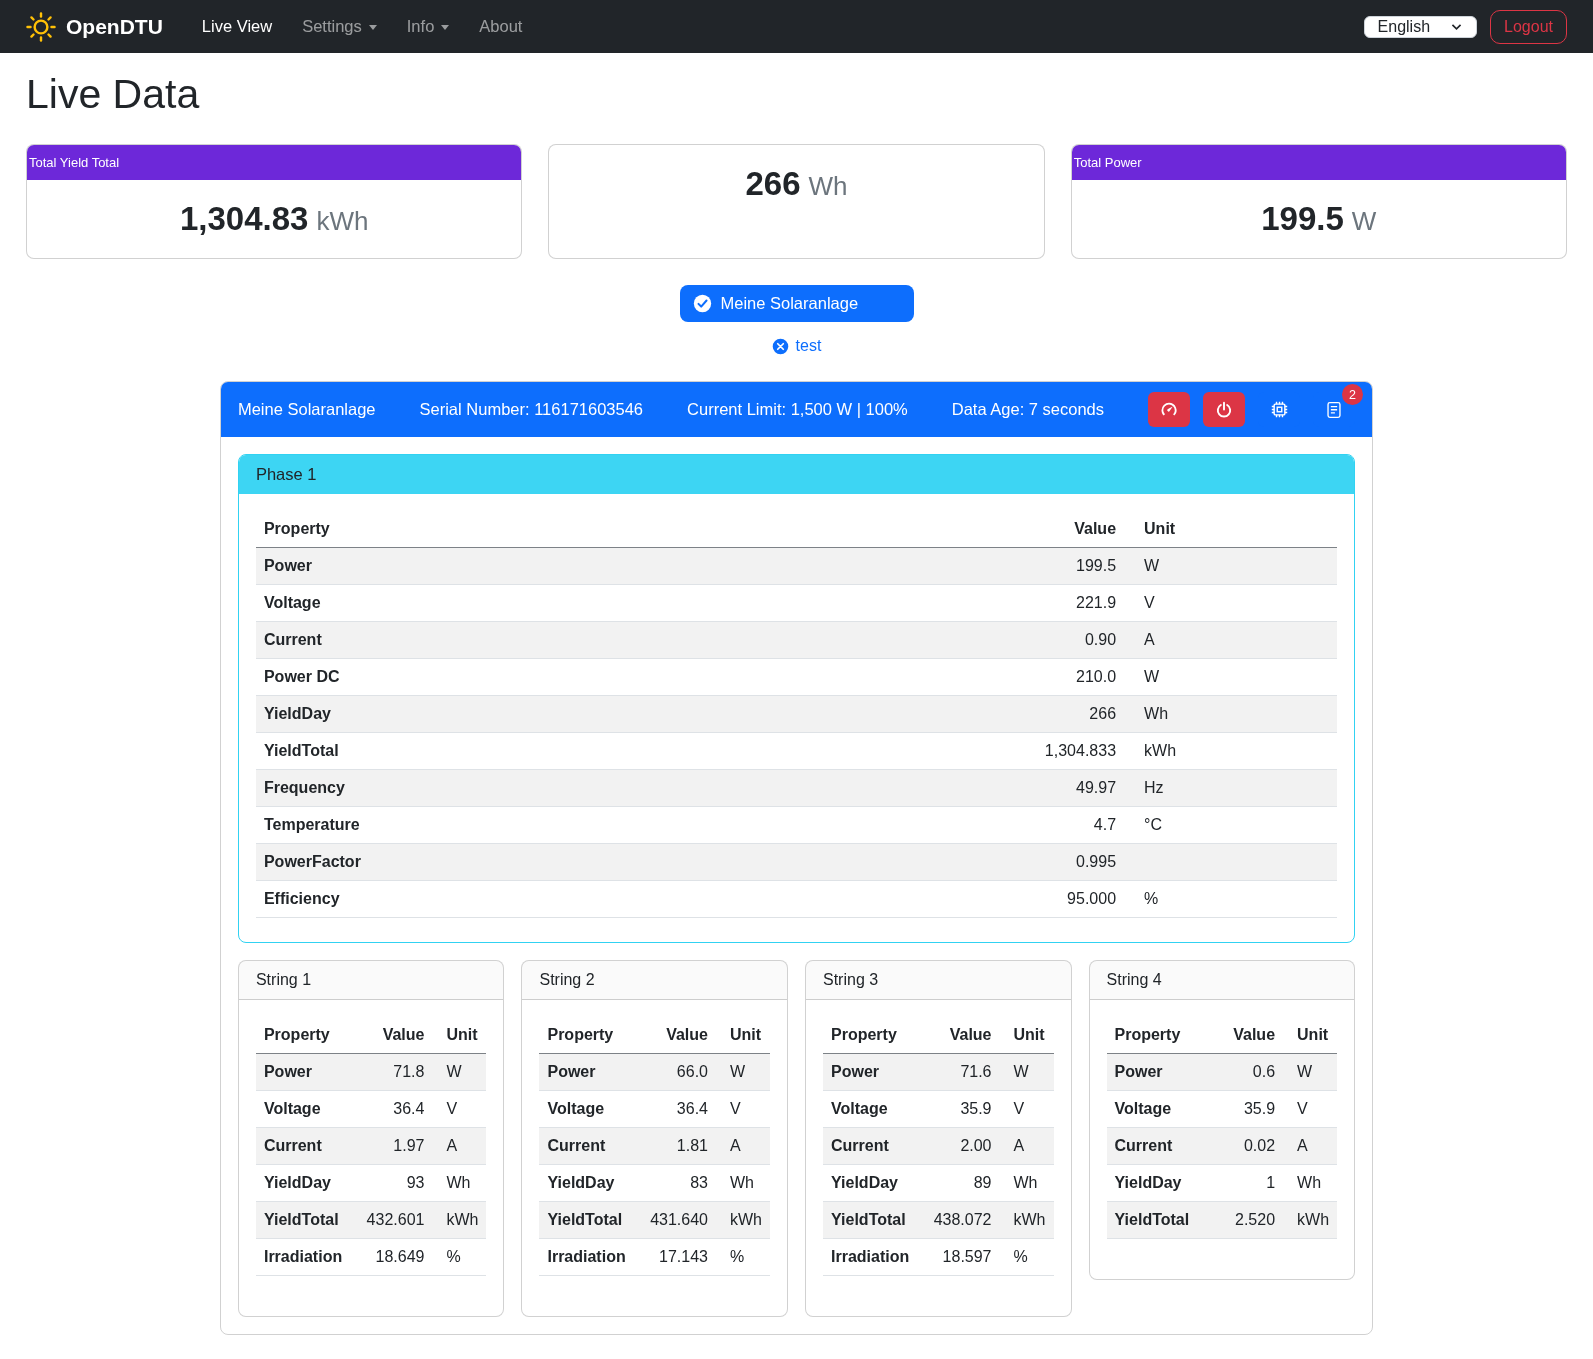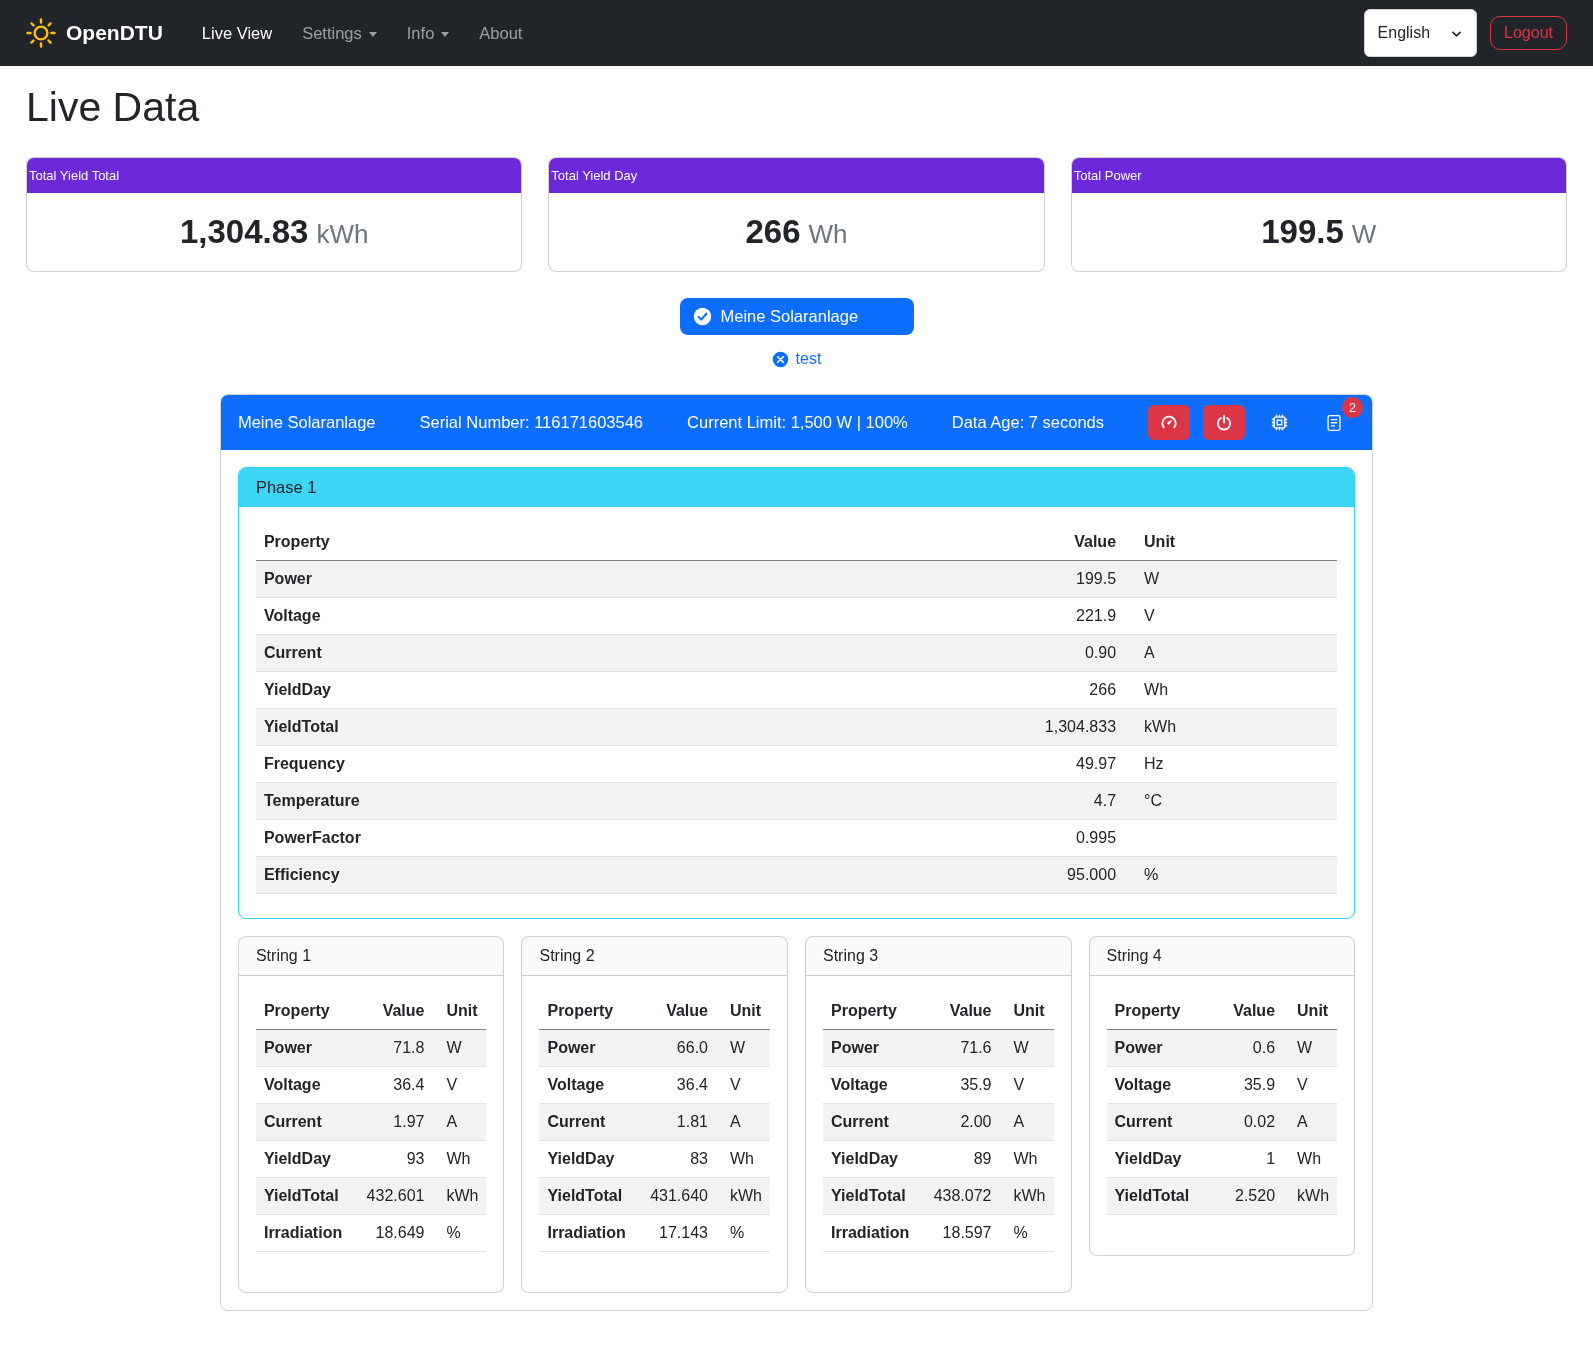--- a/index.html
+++ b/index.html
@@ -32,21 +32,21 @@
   .caret {
     display: inline-block; width: 0; height: 0;
     border-top: 5px solid currentColor;
     border-left: 4px solid transparent;
     border-right: 4px solid transparent;
     margin-top: 2px;
   }
   .nav-right { margin-left: auto; display: flex; align-items: center; gap: 13px; }
   .lang-select {
     background: #fff; border: 1px solid #ced4da; border-radius: 6px;
-    padding: 14px 13px; font-size: 16px; color: #212529;
+    padding: 1px 13px; font-size: 16px; color: #212529;
     display: flex; align-items: center; gap: 20px; cursor: pointer;
   }
   .logout-btn {
     background: transparent; border: 1px solid #dc3545; color: #dc3545;
     border-radius: 10px; padding: 7px 13px; font-size: 16px; cursor: pointer;
     font-family: inherit;
   }
   
   .container { padding: 0 26px 30px; }
   h1.page-title { font-size: 41px; font-weight: 400; margin: 18px 0 26px; }
@@ -174,21 +174,20 @@
   <h1 class="page-title">Live Data</h1>
 
   <div class="summary-grid">
     <div class="card">
       <div class="card-header-success">Total Yield Total</div>
       <div class="summary-body">
         <span class="summary-value">1,304.83</span><span class="summary-unit">kWh</span>
       </div>
     </div>
     <div class="card">
-      <div class="card-header-success">Total Yield Day</div>
       <div class="summary-body">
         <span class="summary-value">266</span><span class="summary-unit">Wh</span>
       </div>
     </div>
     <div class="card">
       <div class="card-header-success">Total Power</div>
       <div class="summary-body">
         <span class="summary-value">199.5</span><span class="summary-unit">W</span>
       </div>
     </div>
@@ -285,20 +284,25 @@
                       <th class="prop">Voltage</th>
                       <td class="col-val">221.9</td>
                       <td class="col-unit">V</td>
                     </tr>
                   <tr>
                       <th class="prop">Current</th>
                       <td class="col-val">0.90</td>
                       <td class="col-unit">A</td>
                     </tr>
                   <tr>
+                      <th class="prop">Power DC</th>
+                      <td class="col-val">210.0</td>
+                      <td class="col-unit">W</td>
+                    </tr>
+                  <tr>
                       <th class="prop">YieldDay</th>
                       <td class="col-val">266</td>
                       <td class="col-unit">Wh</td>
                     </tr>
                   <tr>
                       <th class="prop">YieldTotal</th>
                       <td class="col-val">1,304.833</td>
                       <td class="col-unit">kWh</td>
                     </tr>
                   <tr>

